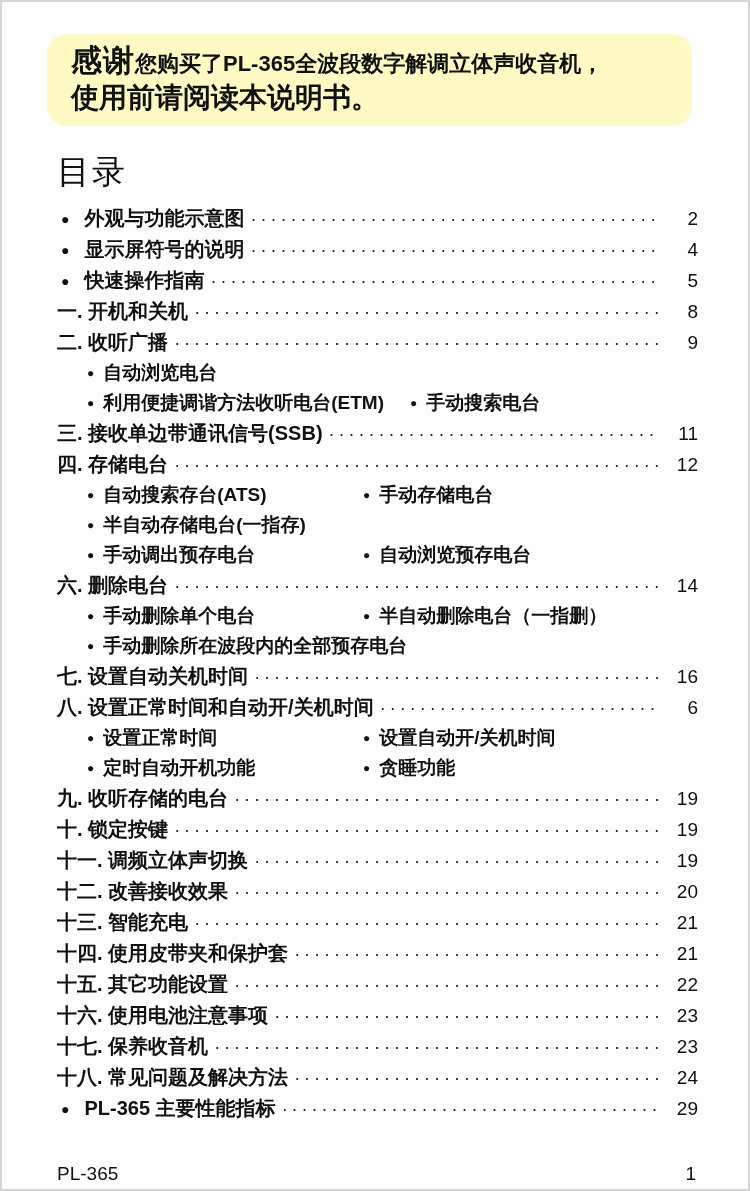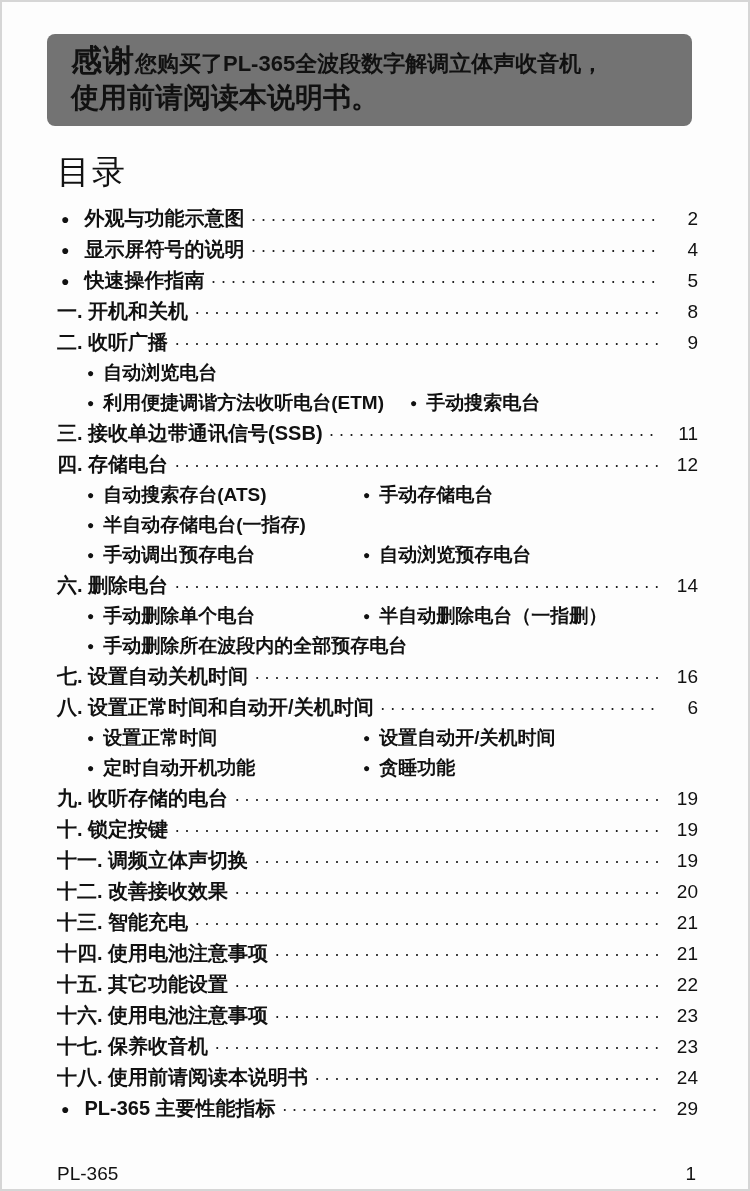--- a/index.html
+++ b/index.html
@@ -11,22 +11,22 @@
   }
   .page {
     width: 750px; height: 1191px;
     background: #fdfdfd;
     border: 2px solid #d6d6d6;
     padding: 32px 50px 0 55px;
     position: relative;
     overflow: hidden;
   }
   .notice-box {
-    background: #737373;
-    border-radius: 8px;
+    background: #fef9c3;
+    border-radius: 20px;
     margin-left: -10px;
     margin-right: 6px;
     padding: 8px 18px 13px 24px;
   }
   .notice-line1 {
     font-size: 22px; font-weight: bold; line-height: 38px;
     white-space: nowrap;
   }
   .notice-lead { font-size: 31px; font-weight: bold; letter-spacing: 1px; }
   .notice-line2 { font-size: 28px; font-weight: bold; line-height: 30px; }
@@ -191,41 +191,41 @@
         <span class="label">十二. 改善接收效果</span>
         <span class="leader"></span>
         <span class="pagenum">20</span>
       </div>
       <div class="toc-row section">
         <span class="label">十三. 智能充电</span>
         <span class="leader"></span>
         <span class="pagenum">21</span>
       </div>
       <div class="toc-row section">
-        <span class="label">十四. 使用电池注意事项</span>
+        <span class="label">十四. 使用皮带夹和保护套</span>
         <span class="leader"></span>
         <span class="pagenum">21</span>
       </div>
       <div class="toc-row section">
         <span class="label">十五. 其它功能设置</span>
         <span class="leader"></span>
         <span class="pagenum">22</span>
       </div>
       <div class="toc-row section">
         <span class="label">十六. 使用电池注意事项</span>
         <span class="leader"></span>
         <span class="pagenum">23</span>
       </div>
       <div class="toc-row section">
         <span class="label">十七. 保养收音机</span>
         <span class="leader"></span>
         <span class="pagenum">23</span>
       </div>
       <div class="toc-row section">
-        <span class="label">十八. 使用前请阅读本说明书</span>
+        <span class="label">十八. 常见问题及解决方法</span>
         <span class="leader"></span>
         <span class="pagenum">24</span>
       </div>
       <div class="toc-row bullet bullet-bold">
         <span class="marker">●</span>
         <span class="label">PL-365 主要性能指标</span>
         <span class="leader"></span>
         <span class="pagenum">29</span>
       </div>
     </div>

